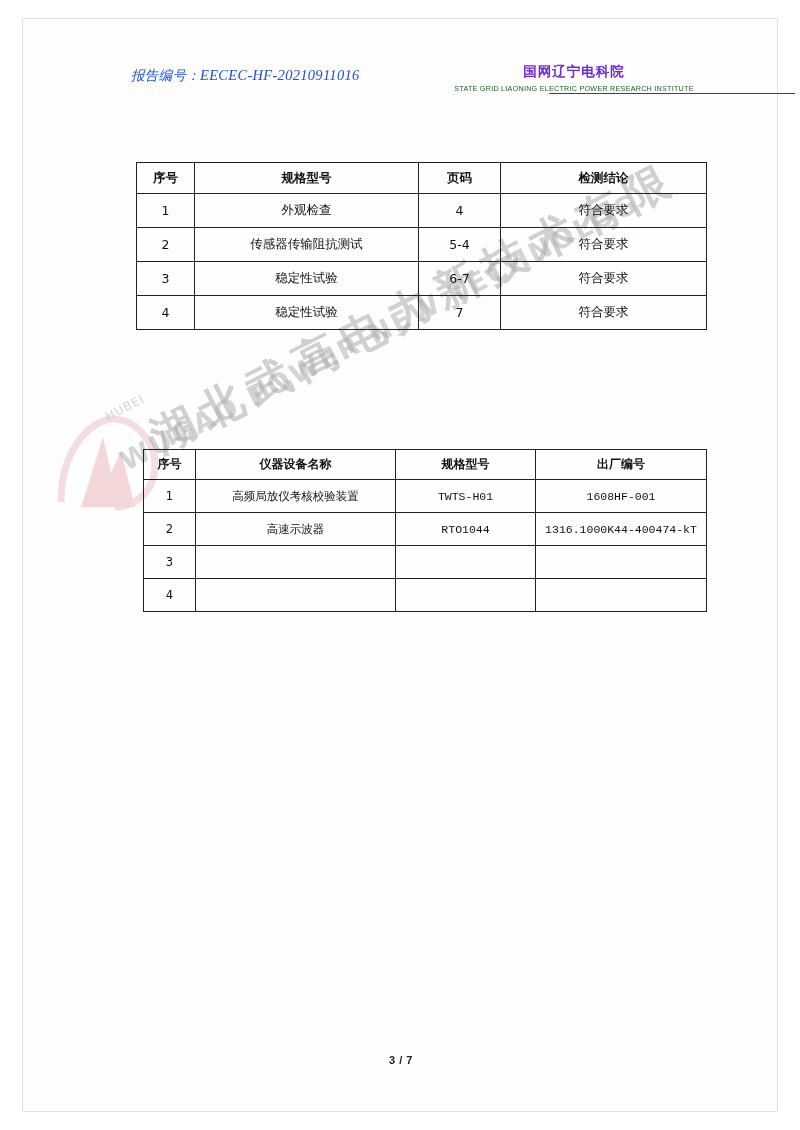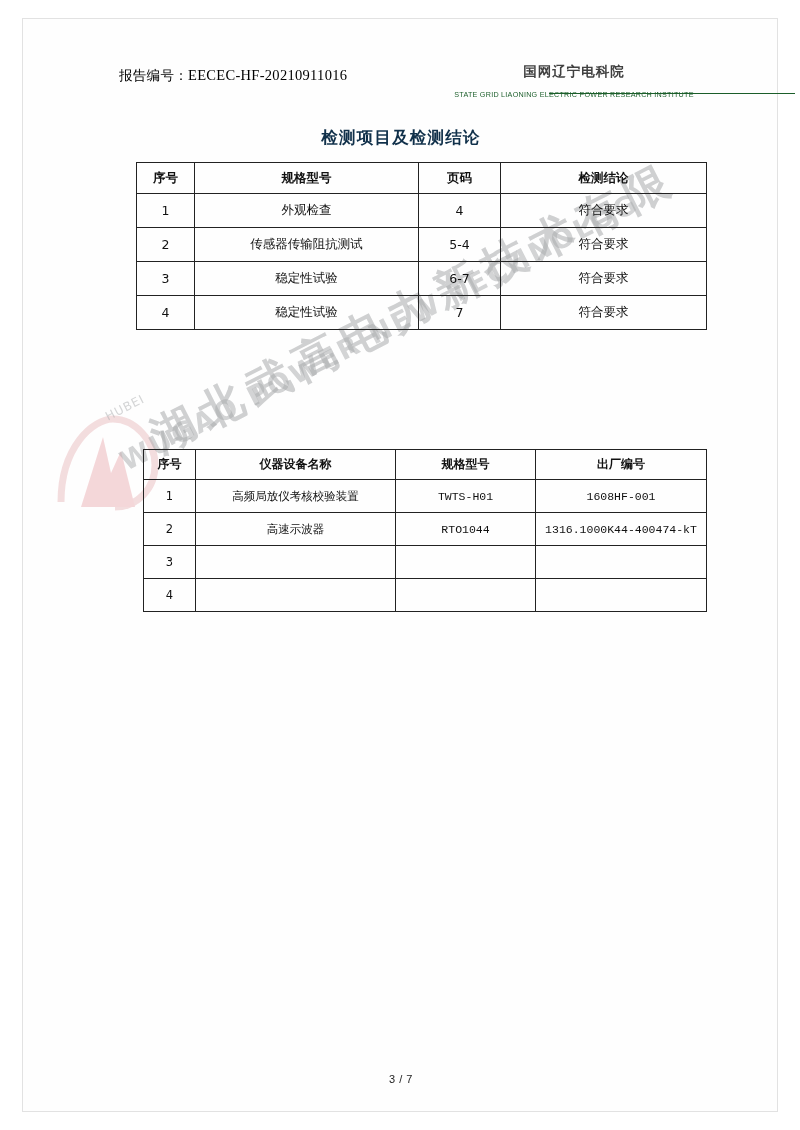--- a/index.html
+++ b/index.html
@@ -34,48 +34,49 @@
   
   .header {
     position: absolute;
     left: 96px;
     top: 44px;
     width: 580px;
     height: 46px;
   }
   .report-no {
     position: absolute;
-    left: 0;
+    left: 12px;
     top: 4px;
     font-family: "Liberation Serif", serif;
     font-size: 14.5px;
-    color: #000000;
+    color: #1d4ed8;
     letter-spacing: 0.3px;
     white-space: nowrap;
+    font-style: italic;
   }
   .report-no .label {
     font-family: "DejaVu Sans", sans-serif;
     font-size: 13.5px;
   }
   .org {
     position: absolute;
     right: 0;
     top: 0;
     text-align: center;
     width: 250px;
   }
   .org-cn {
     font-family: "DejaVu Sans", sans-serif;
     font-size: 13.5px;
     font-weight: bold;
-    color: #404040;
+    color: #6d28d9;
     letter-spacing: 1px;
   }
   .org-en {
-    margin-top: 9px;
+    margin-top: 3px;
     font-family: "Liberation Sans", sans-serif;
     font-size: 7.2px;
     color: #1b5e2a;
     letter-spacing: 0.25px;
     white-space: nowrap;
   }
   .header-rule {
     position: absolute;
     left: 430px;
     top: 30px;
@@ -200,24 +201,23 @@
 
   
   .footer {
     position: absolute;
     left: 0;
     top: 1035px;
     width: 756px;
     text-align: center;
     font-family: "Liberation Sans", sans-serif;
     font-size: 11px;
-    font-weight: normal;
+    font-weight: bold;
     color: #222;
     letter-spacing: 0.5px;
-    margin-top: 19px;
   }
 </style>
 </head>
 <body>
 
 <div class="page">
   <div class="page-inner">
 
     <div class="watermark">
       <svg class="wm-logo" viewBox="0 0 120 120">
@@ -233,21 +233,20 @@
       <div class="report-no">
         <span class="label">报告编号：</span><span>EECEC-HF-20210911016</span>
       </div>
       <div class="org">
         <div class="org-cn">国网辽宁电科院</div>
         <div class="org-en">STATE GRID LIAONING ELECTRIC POWER RESEARCH INSTITUTE</div>
       </div>
       <div class="header-rule"></div>
     </div>
 
-    <div class="section-title" id="title-1">检测项目及检测结论</div>
 
     <table id="table-1">
       <colgroup>
         <col style="width:58px">
         <col style="width:224px">
         <col style="width:82px">
         <col style="width:206px">
       </colgroup>
       <thead>
         <tr>

